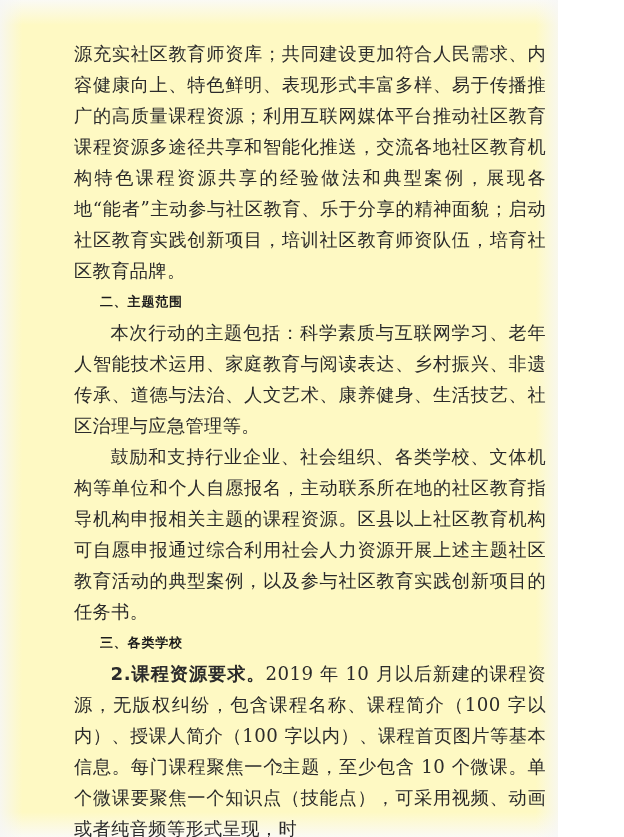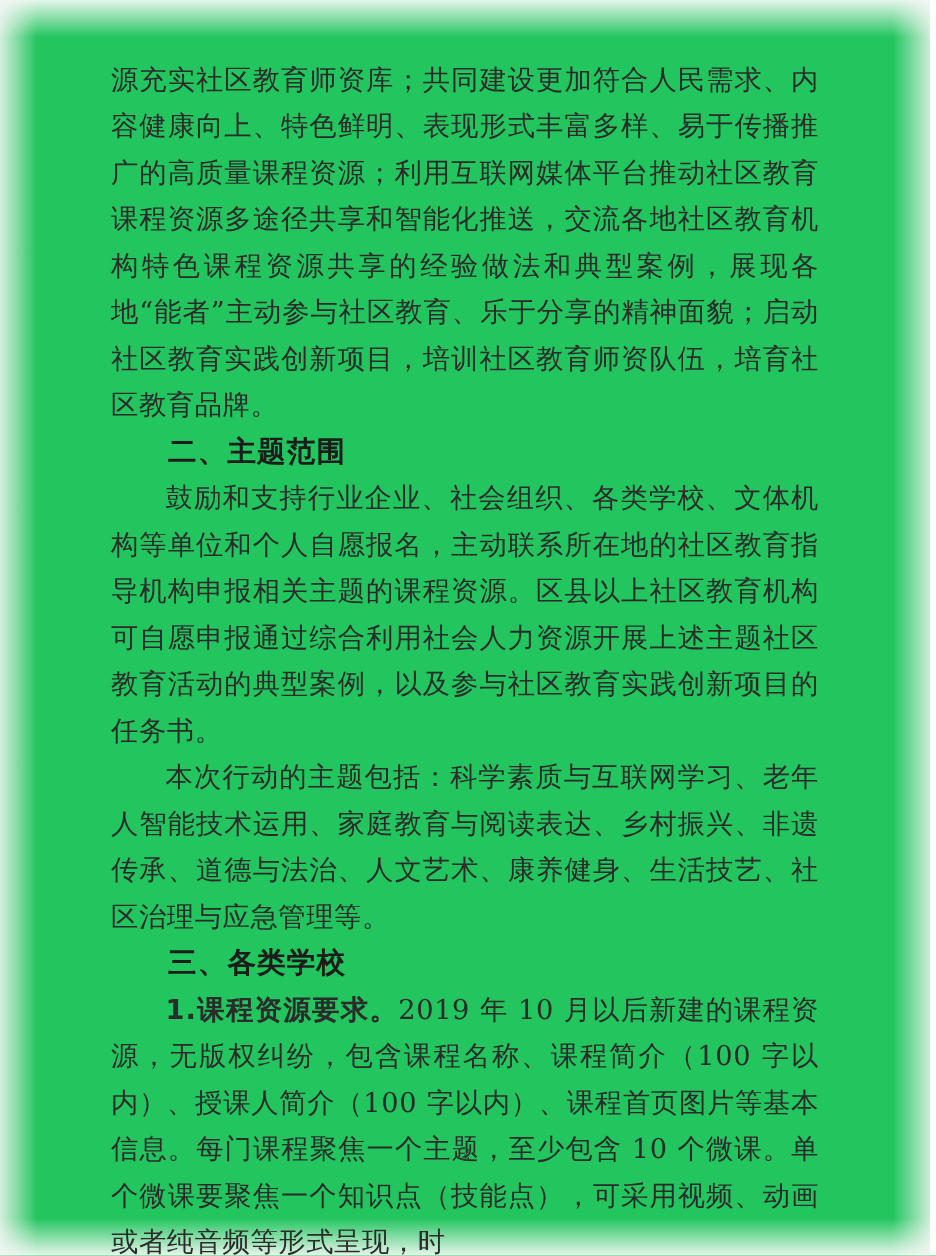--- a/index.html
+++ b/index.html
@@ -9,23 +9,23 @@
   body {
     width: 624px;
     height: 837px;
     background: #ffffff;
     font-family: "DejaVu Serif", serif;
     overflow: hidden;
   }
 
   #page {
     position: relative;
-    width: 620px;
+    width: 558px;
     height: 837px;
-    background: #22c55e;
+    background: #fef9c3;
     box-sizing: border-box;
   }
 
   
   #scan-tint {
     position: absolute;
     inset: 0;
     pointer-events: none;
     background:
       linear-gradient(to right, rgba(246,246,246,0.85) 0%, rgba(255,255,255,0) 4%,
@@ -53,21 +53,21 @@
     font-weight: 400;
     -webkit-font-smoothing: antialiased;
   }
 
   .para.indent {
     text-indent: 2em;
   }
 
   .heading {
     margin: 0;
-    font-size: 19px;
+    font-size: 13px;
     line-height: 31px;
     color: #1c1c1c;
     font-weight: bold;
     text-indent: 2em;
     letter-spacing: 0.8px;
     font-family: "DejaVu Sans", sans-serif;
   }
 
   .lead-bold {
     font-weight: bold;
@@ -92,25 +92,25 @@
 <div id="page">
 
   <div id="scan-tint"></div>
 
   <div id="textblock">
 
     <p class="para">源充实社区教育师资库；共同建设更加符合人民需求、内容健康向上、特色鲜明、表现形式丰富多样、易于传播推广的高质量课程资源；利用互联网媒体平台推动社区教育课程资源多途径共享和智能化推送，交流各地社区教育机构特色课程资源共享的经验做法和典型案例，展现各地“能者”主动参与社区教育、乐于分享的精神面貌；启动社区教育实践创新项目，培训社区教育师资队伍，培育社区教育品牌。</p>
 
     <p class="heading">二、主题范围</p>
 
+    <p class="para indent">本次行动的主题包括：科学素质与互联网学习、老年人智能技术运用、家庭教育与阅读表达、乡村振兴、非遗传承、道德与法治、人文艺术、康养健身、生活技艺、社区治理与应急管理等。</p>
+
     <p class="para indent">鼓励和支持行业企业、社会组织、各类学校、文体机构等单位和个人自愿报名，主动联系所在地的社区教育指导机构申报相关主题的课程资源。区县以上社区教育机构可自愿申报通过综合利用社会人力资源开展上述主题社区教育活动的典型案例，以及参与社区教育实践创新项目的任务书。</p>
-
-    <p class="para indent">本次行动的主题包括：科学素质与互联网学习、老年人智能技术运用、家庭教育与阅读表达、乡村振兴、非遗传承、道德与法治、人文艺术、康养健身、生活技艺、社区治理与应急管理等。</p>
 
     <p class="heading">三、各类学校</p>
 
-    <p class="para indent"><span class="lead-bold">1.课程资源要求。</span><span>2019 年 10 月以后新建的课程资源，无版权纠纷，包含课程名称、课程简介（100 字以内）、授课人简介（100 字以内）、课程首页图片等基本信息。每门课程聚焦一个主题，至少包含 10 个微课。单个微课要聚焦一个知识点（技能点），可采用视频、动画或者纯音频等形式呈现，时</span></p>
+    <p class="para indent"><span class="lead-bold">2.课程资源要求。</span><span>2019 年 10 月以后新建的课程资源，无版权纠纷，包含课程名称、课程简介（100 字以内）、授课人简介（100 字以内）、课程首页图片等基本信息。每门课程聚焦一个主题，至少包含 10 个微课。单个微课要聚焦一个知识点（技能点），可采用视频、动画或者纯音频等形式呈现，时</span></p>
 
   </div>
 
   <div id="page-number">2</div>
 
 </div>
 
 </body></html>

